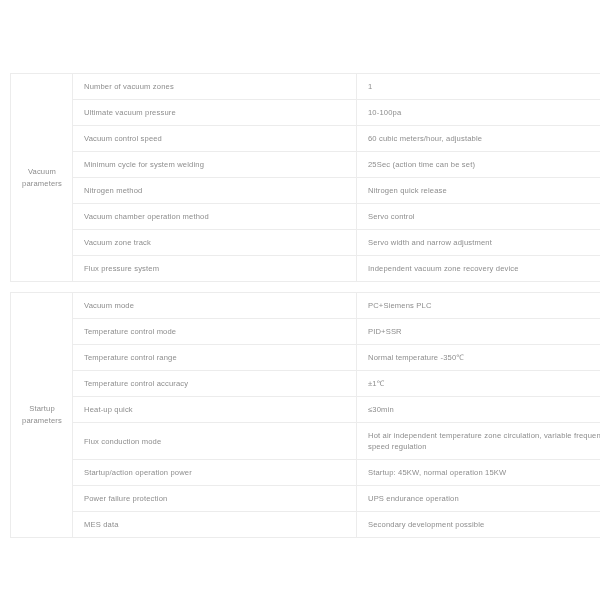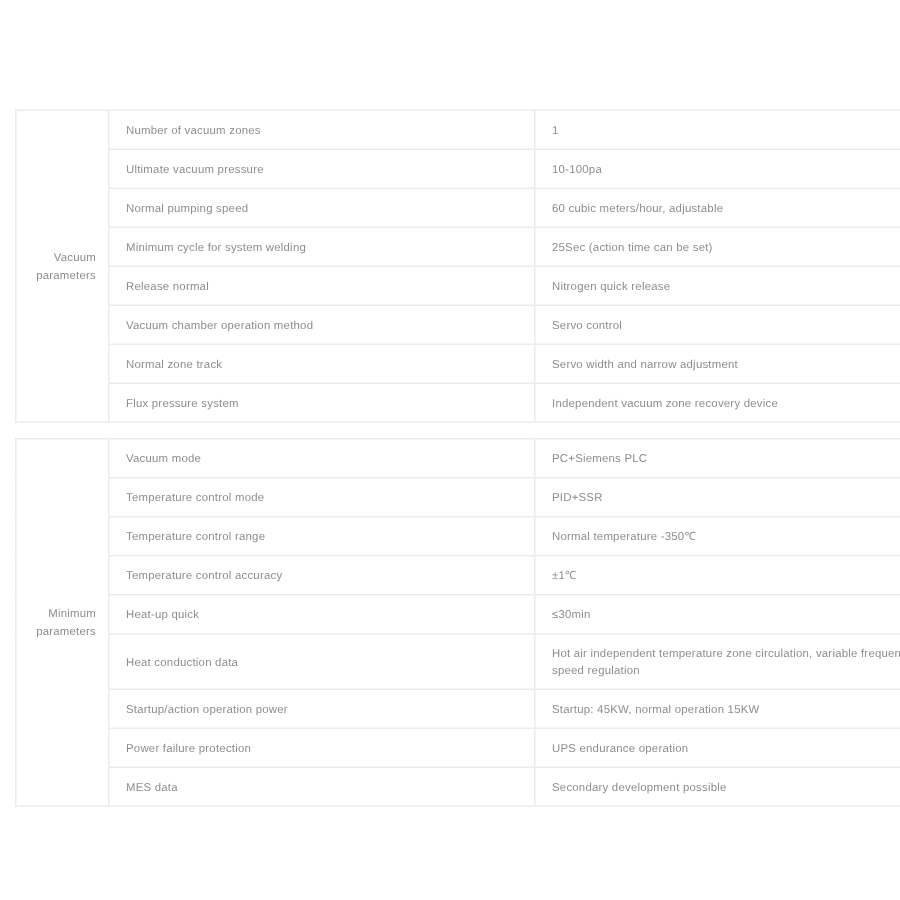--- a/index.html
+++ b/index.html
@@ -41,21 +41,21 @@
     letter-spacing: 0.15px;
     line-height: 1.45;
     padding: 0;
     vertical-align: middle;
     background: #ffffff;
     margin-left: 13px;
   }
 
   td.group-cell {
     width: 52px;
-    text-align: right;
+    text-align: center;
     padding: 0 0 0 9px;
     color: #8d8d8d;
     border-left: 1px solid #ececec;
   }
 
   .group-label {
     display: block;
     width: 44px;
     line-height: 1.55;
     word-wrap: break-word;
@@ -95,73 +95,73 @@
         <tr>
           <td class="param-cell">
             <span class="cell-text">Ultimate vacuum pressure</span>
           </td>
           <td class="value-cell">
             <span class="cell-text">10-100pa</span>
           </td>
         </tr>
         <tr>
           <td class="param-cell">
-            <span class="cell-text">Normal pumping speed</span>
+            <span class="cell-text">Vacuum control speed</span>
           </td>
           <td class="value-cell">
             <span class="cell-text">60 cubic meters/hour, adjustable</span>
           </td>
         </tr>
         <tr>
           <td class="param-cell">
             <span class="cell-text">Minimum cycle for system welding</span>
           </td>
           <td class="value-cell">
             <span class="cell-text">25Sec (action time can be set)</span>
           </td>
         </tr>
         <tr>
           <td class="param-cell">
-            <span class="cell-text">Release normal</span>
+            <span class="cell-text">Nitrogen method</span>
           </td>
           <td class="value-cell">
             <span class="cell-text">Nitrogen quick release</span>
           </td>
         </tr>
         <tr>
           <td class="param-cell">
             <span class="cell-text">Vacuum chamber operation method</span>
           </td>
           <td class="value-cell">
             <span class="cell-text">Servo control</span>
           </td>
         </tr>
         <tr>
           <td class="param-cell">
-            <span class="cell-text">Normal zone track</span>
+            <span class="cell-text">Vacuum zone track</span>
           </td>
           <td class="value-cell">
             <span class="cell-text">Servo width and narrow adjustment</span>
           </td>
         </tr>
         <tr>
           <td class="param-cell">
             <span class="cell-text">Flux pressure system</span>
           </td>
           <td class="value-cell">
             <span class="cell-text">Independent vacuum zone recovery device</span>
           </td>
         </tr>
       </tbody>
   </table>
   <table class="spec-table">
     <tbody>
         <tr>
           <td class="group-cell" rowspan="9">
-            <span class="group-label">Minimum parameters</span>
+            <span class="group-label">Startup parameters</span>
           </td>
           <td class="param-cell">
             <span class="cell-text">Vacuum mode</span>
           </td>
           <td class="value-cell">
             <span class="cell-text">PC+Siemens PLC</span>
           </td>
         </tr>
         <tr>
           <td class="param-cell">
@@ -190,21 +190,21 @@
         <tr>
           <td class="param-cell">
             <span class="cell-text">Heat-up quick</span>
           </td>
           <td class="value-cell">
             <span class="cell-text">≤30min</span>
           </td>
         </tr>
         <tr>
           <td class="param-cell">
-            <span class="cell-text">Heat conduction data</span>
+            <span class="cell-text">Flux conduction mode</span>
           </td>
           <td class="value-cell">
             <span class="cell-text">Hot air independent temperature zone circulation, variable frequency speed regulation</span>
           </td>
         </tr>
         <tr>
           <td class="param-cell">
             <span class="cell-text">Startup/action operation power</span>
           </td>
           <td class="value-cell">

